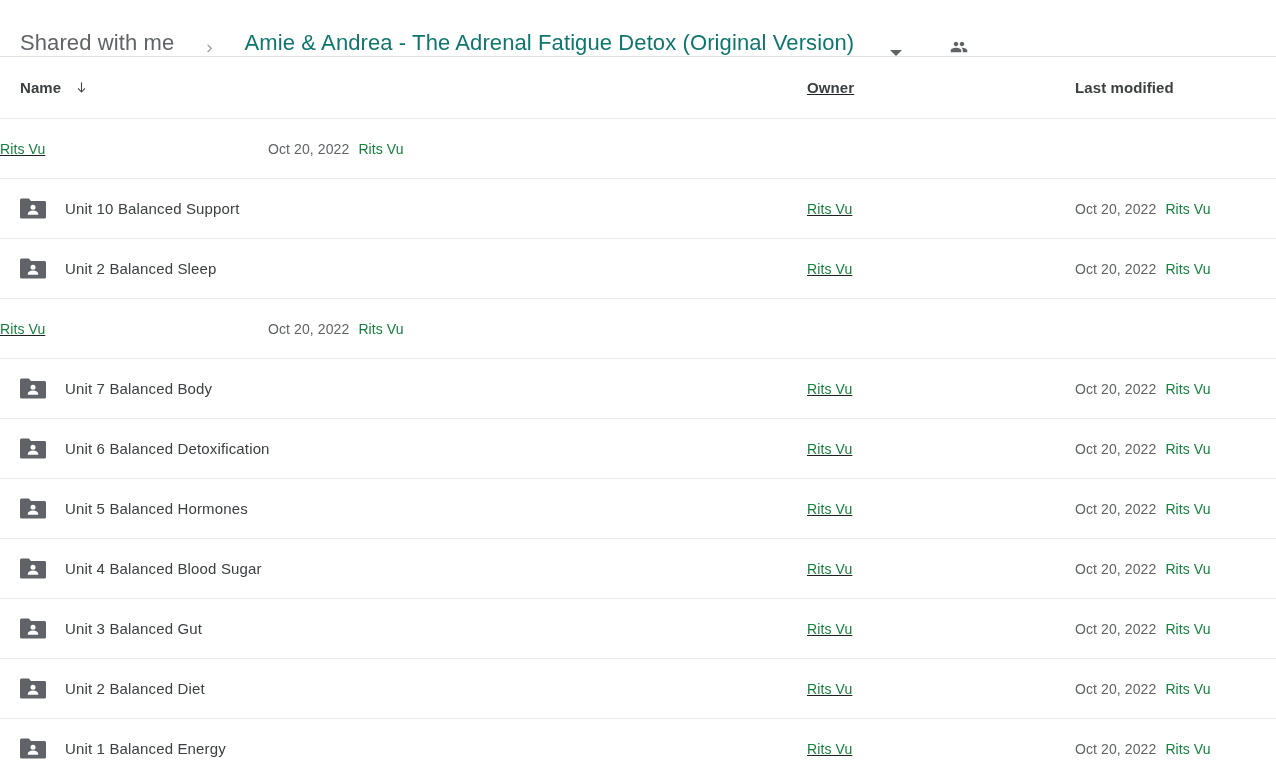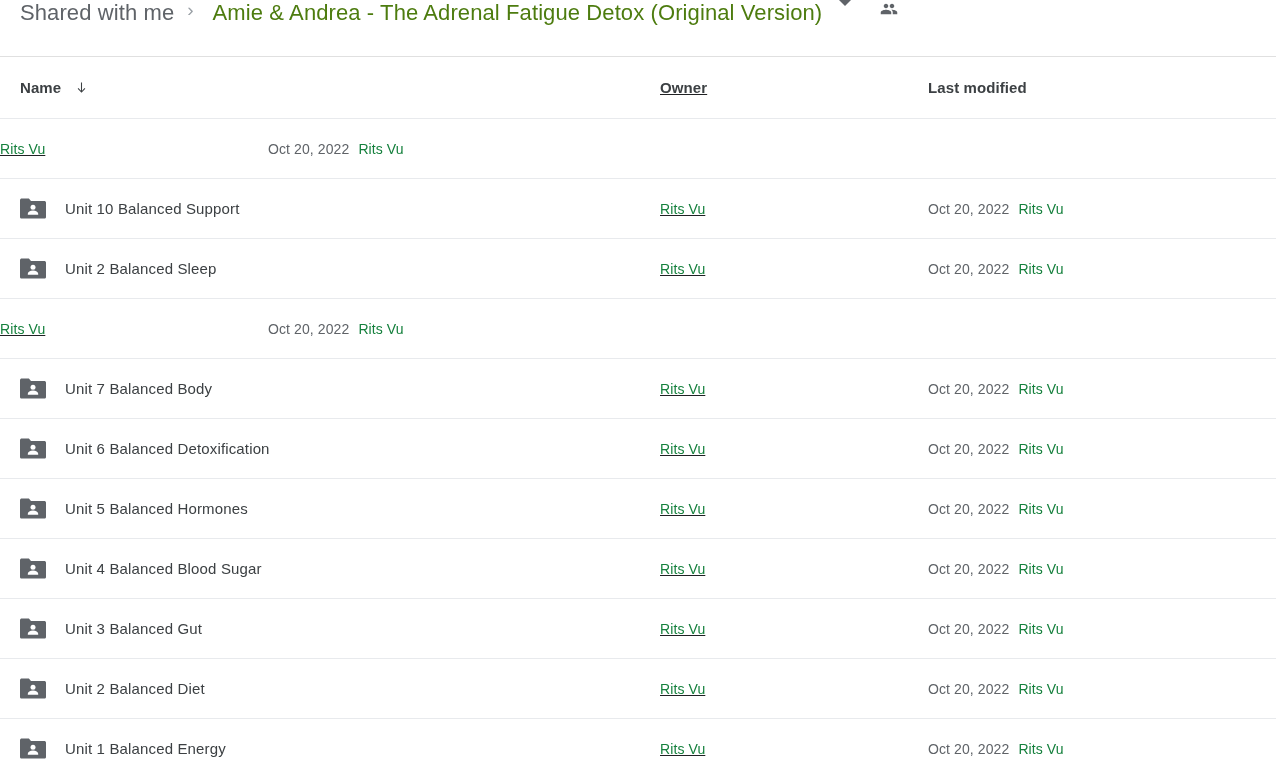--- a/index.html
+++ b/index.html
@@ -14,46 +14,46 @@
     font-family: "Liberation Sans", sans-serif;
     -webkit-font-smoothing: antialiased;
     color: #202124;
   }
 
   
   .topbar {
     height: 57px;
     box-sizing: border-box;
     display: flex;
-    align-items: flex-start;
+    align-items: flex-end;
     padding-left: 20px;
     border-bottom: 1px solid #e0e0e0;
     background: #ffffff;
+    gap: 19px;
   }
   .crumb-root {
     font-size: 22px;
     color: #5f6368;
     letter-spacing: 0.1px;
     white-space: nowrap;
     cursor: pointer;
   }
   .crumb-sep {
     font-size: 19px;
     color: #9aa0a6;
     margin: 0 13px;
     line-height: 1;
     user-select: none;
   }
   .crumb-current {
     font-size: 22px;
-    color: #4d7c0f;
-    letter-spacing: 0.1px;
-    white-space: nowrap;
-    cursor: pointer;
-    margin-left: 6px;
+    color: #0f766e;
+    letter-spacing: 0.1px;
+    white-space: nowrap;
+    cursor: pointer;
   }
   .crumb-caret {
     width: 0;
     height: 0;
     border-left: 6px solid transparent;
     border-right: 6px solid transparent;
     border-top: 6px solid #5f6368;
     margin-left: 17px;
     cursor: pointer;
   }
@@ -76,21 +76,21 @@
   }
   .header-row {
     height: 62px;
   }
   .data-row {
     height: 60px;
     cursor: pointer;
   }
 
   .col-name {
-    width: 660px;
+    width: 807px;
     display: flex;
     align-items: center;
     box-sizing: border-box;
     padding-left: 20px;
   }
   .col-owner {
     width: 268px;
     box-sizing: border-box;
     padding-left: 0px;
     text-decoration: underline;

